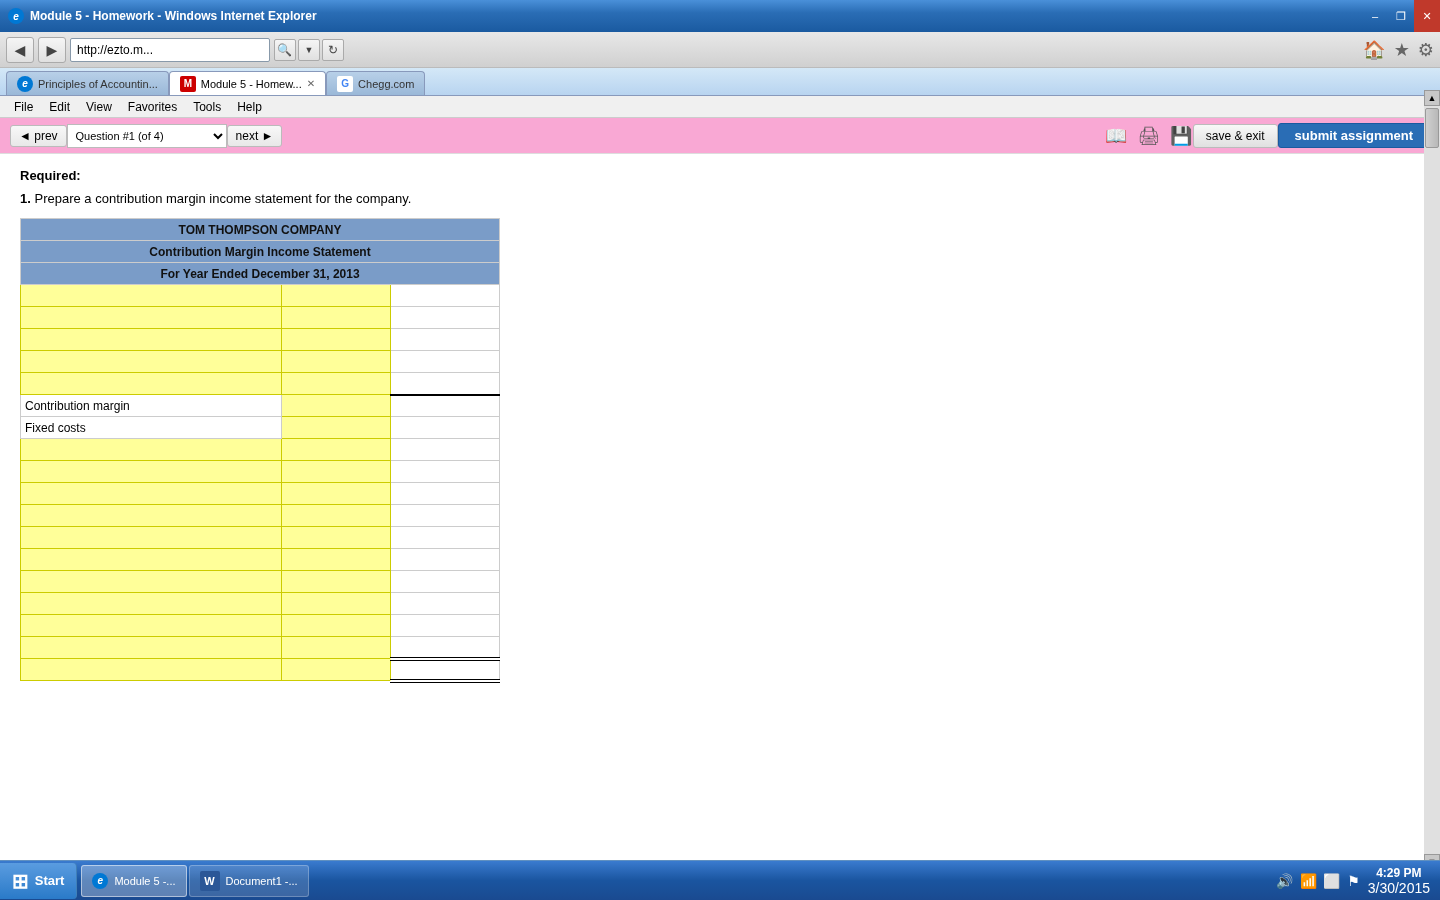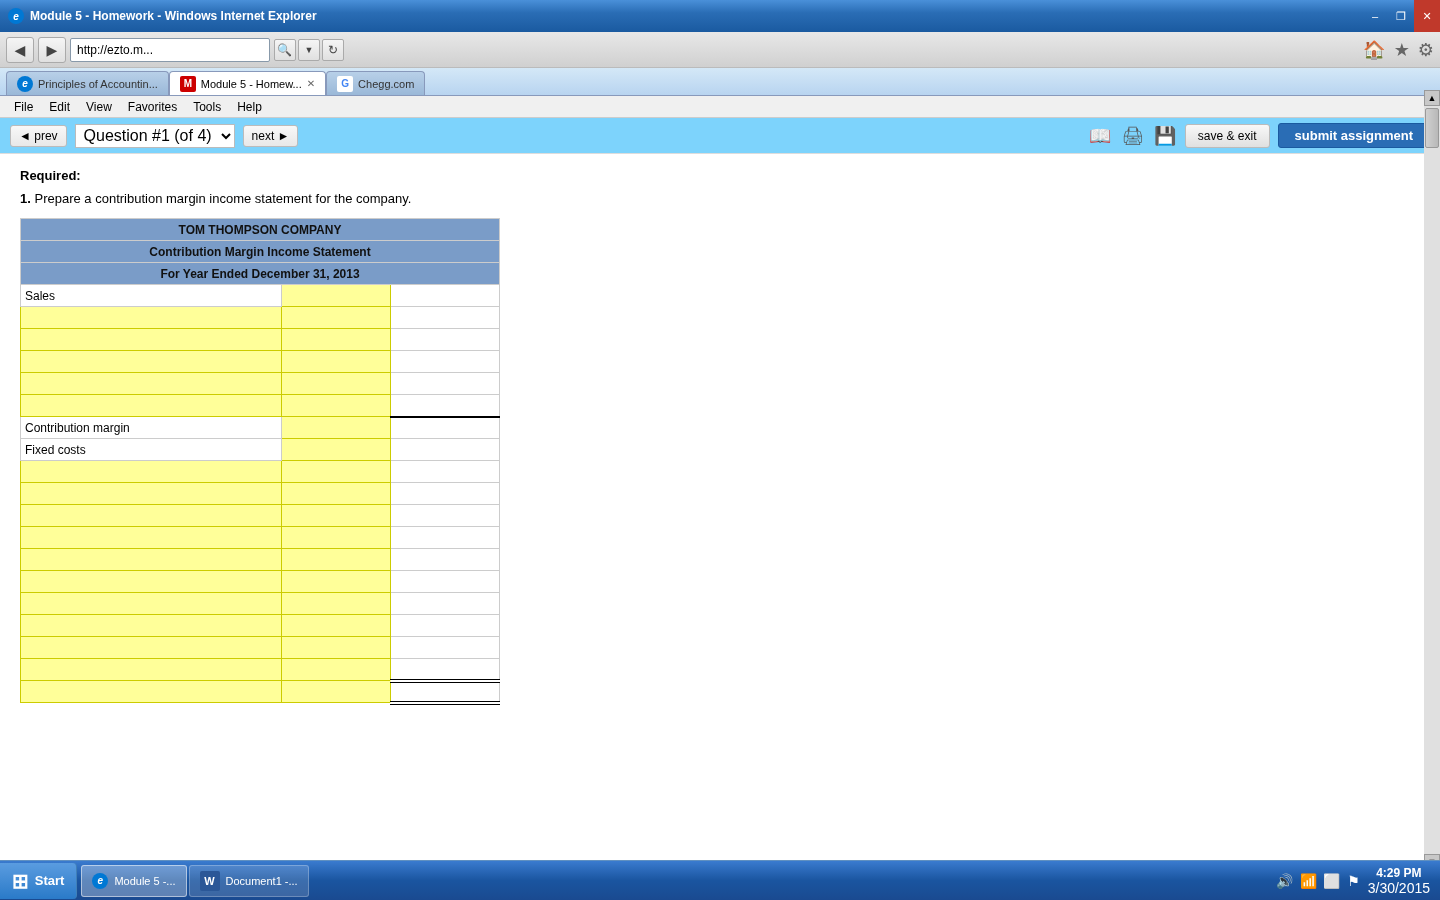--- a/index.html
+++ b/index.html
@@ -113,38 +113,38 @@
     }
     .tab.inactive {
       background: linear-gradient(to bottom, #b8d0e8, #9ab8d8);
       color: #333;
     }
     .tab-close { font-size: 10px; color: #666; cursor: pointer; flex-shrink: 0; }
     .tab-icon { width: 14px; height: 14px; flex-shrink: 0; }
 
     
     .content-toolbar {
-      background: #7dd3fc;
+      background: #f9a8d4;
       height: 36px;
       display: flex; align-items: center;
-      padding: 0 10px; gap: 8px;
+      padding: 0 10px; 
       border-bottom: 1px solid #ddd;
     }
     .prev-btn, .next-btn {
       display: flex; align-items: center; gap: 3px;
       padding: 3px 8px;
       border: 1px solid #bbb;
       background: linear-gradient(to bottom, #f8f8f8, #e8e8e8);
       border-radius: 3px; cursor: pointer; font-size: 12px;
     }
     .question-select {
       height: 24px;
       border: 1px solid #bbb;
       background: white;
-      font-size: 16px;
+      font-size: 11px;
       padding: 0 4px;
       min-width: 160px;
     }
     .toolbar-icons { display: flex; align-items: center; gap: 10px; margin-left: auto; }
     .toolbar-icon { font-size: 18px; color: #555; cursor: pointer; }
     .save-exit-btn {
       padding: 4px 12px;
       border: 1px solid #bbb;
       background: linear-gradient(to bottom, #f8f8f8, #e0e0e0);
       border-radius: 3px; cursor: pointer; font-size: 12px;
@@ -392,25 +392,20 @@
         <tr class="header-row">
       <td colspan="3">TOM THOMPSON COMPANY</td>
     </tr>
     <tr class="header-row">
       <td colspan="3">Contribution Margin Income Statement</td>
     </tr>
     <tr class="header-row">
       <td colspan="3">For Year Ended December 31, 2013</td>
     </tr>
 
-    <tr class="data-row">
-      <td class="label-cell section-label">Sales</td>
-      <td class="input-cell-mid"><input type="text" style="width: 100%; border: none; background: transparent; font-size: 12px;"></td>
-      <td class="input-cell-right"><input type="text" style="width: 100%; border: none; background: transparent; font-size: 12px;"></td>
-    </tr>
 
 
     <tr>
       <td class="input-cell-mid" style="background:#ffff99;border:1px solid #cccc00;"><input type="text" style="width: 100%; border: none; background: transparent; font-size: 12px;"></td>
       <td class="input-cell-mid"><input type="text" style="width: 100%; border: none; background: transparent; font-size: 12px;"></td>
       <td class="input-cell-right"></td>
     </tr>
     <tr>
       <td class="input-cell-mid" style="background:#ffff99;border:1px solid #cccc00;"><input type="text" style="width: 100%; border: none; background: transparent; font-size: 12px;"></td>
       <td class="input-cell-mid"><input type="text" style="width: 100%; border: none; background: transparent; font-size: 12px;"></td>

